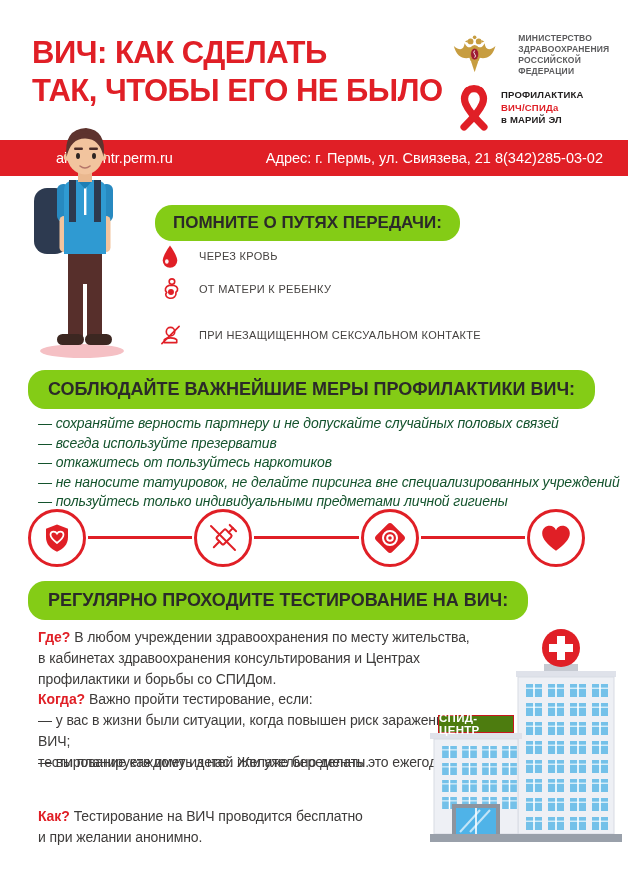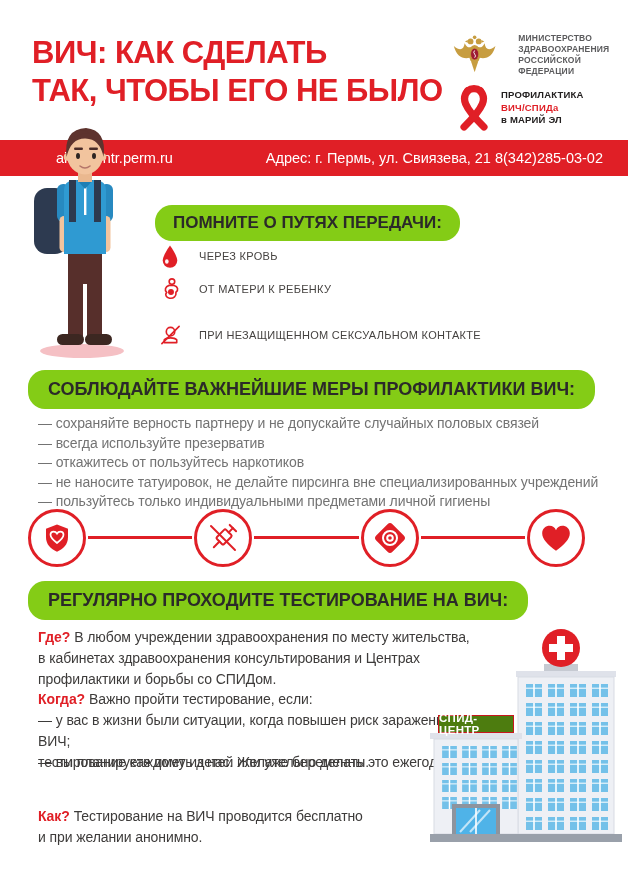--- a/index.html
+++ b/index.html
@@ -27,21 +27,21 @@
   .ph1{left:155px;top:205px;font-size:17px;padding:8px 18px;}
   .ph2{left:28px;top:370px;font-size:18px;padding:9px 20px;}
   .ph3{left:28px;top:581px;font-size:18px;padding:9px 20px;}
   
   .trans-item{position:absolute;left:158px;display:flex;align-items:center;gap:17px;
               font-size:11px;font-weight:500;color:#454240;letter-spacing:0.3px;}
   .t0{top:243px;} .t1{top:276px;} .t2{top:309px;margin-top:13px;}
   .trans-item .ticon{width:24px;height:26px;display:flex;align-items:center;justify-content:center;flex:none;}
   
   .bullets{position:absolute;left:38px;top:414px;font-size:14px;line-height:19.5px;
-           color:#737373;letter-spacing:-0.1px;}
+           color:#14532d;letter-spacing:-0.1px;font-style:italic;}
   
   .chain-circle{position:absolute;width:58px;height:58px;box-sizing:border-box;border:3px solid #e01f26;
                 border-radius:50%;background:#fff;display:flex;align-items:center;justify-content:center;}
   .cc0{left:28px;top:509px;} .cc1{left:194px;top:509px;} .cc2{left:361px;top:509px;} .cc3{left:527px;top:509px;}
   .connector{position:absolute;top:536px;height:3px;background:#e01f26;}
   .cn0{left:88px;width:104px;} .cn1{left:254px;width:105px;} .cn2{left:421px;width:104px;}
   
   .para{position:absolute;left:38px;width:440px;font-size:14px;line-height:21px;
         color:#3d3b3a;letter-spacing:-0.1px;}
   .p0{top:627px;} .p1{top:689px;} .p2{top:752px;} .p3{top:806px;}

